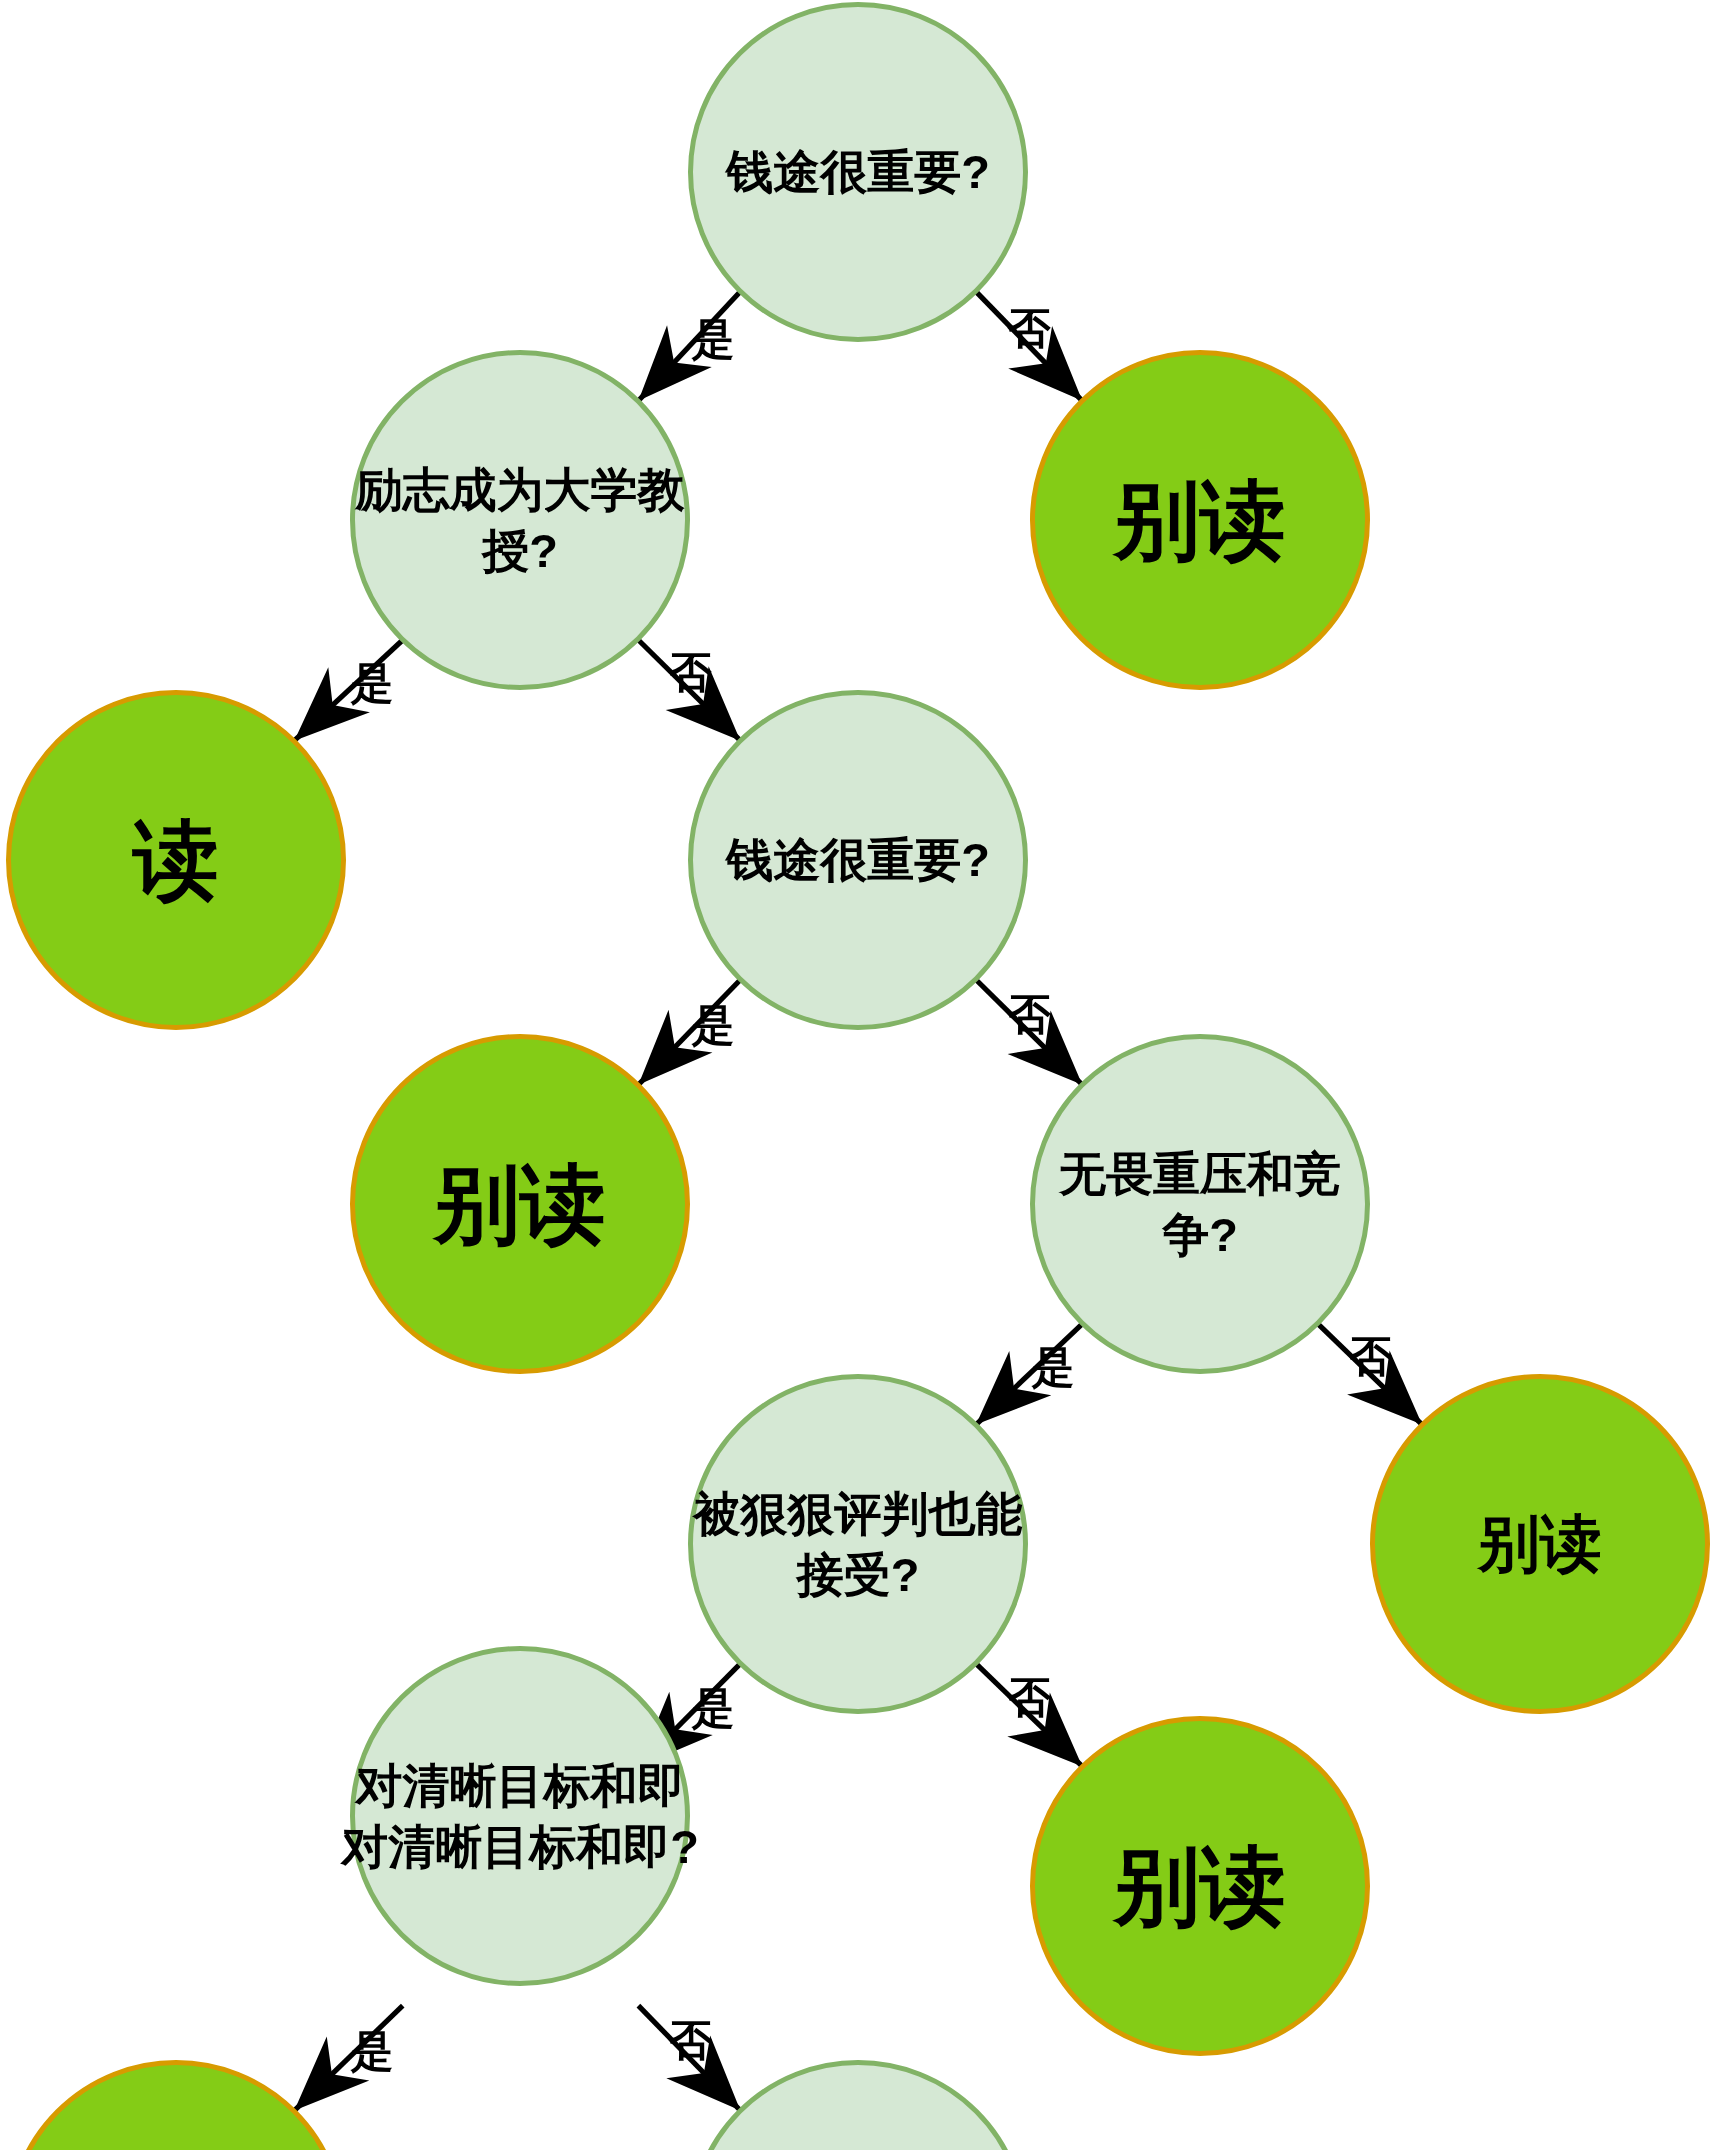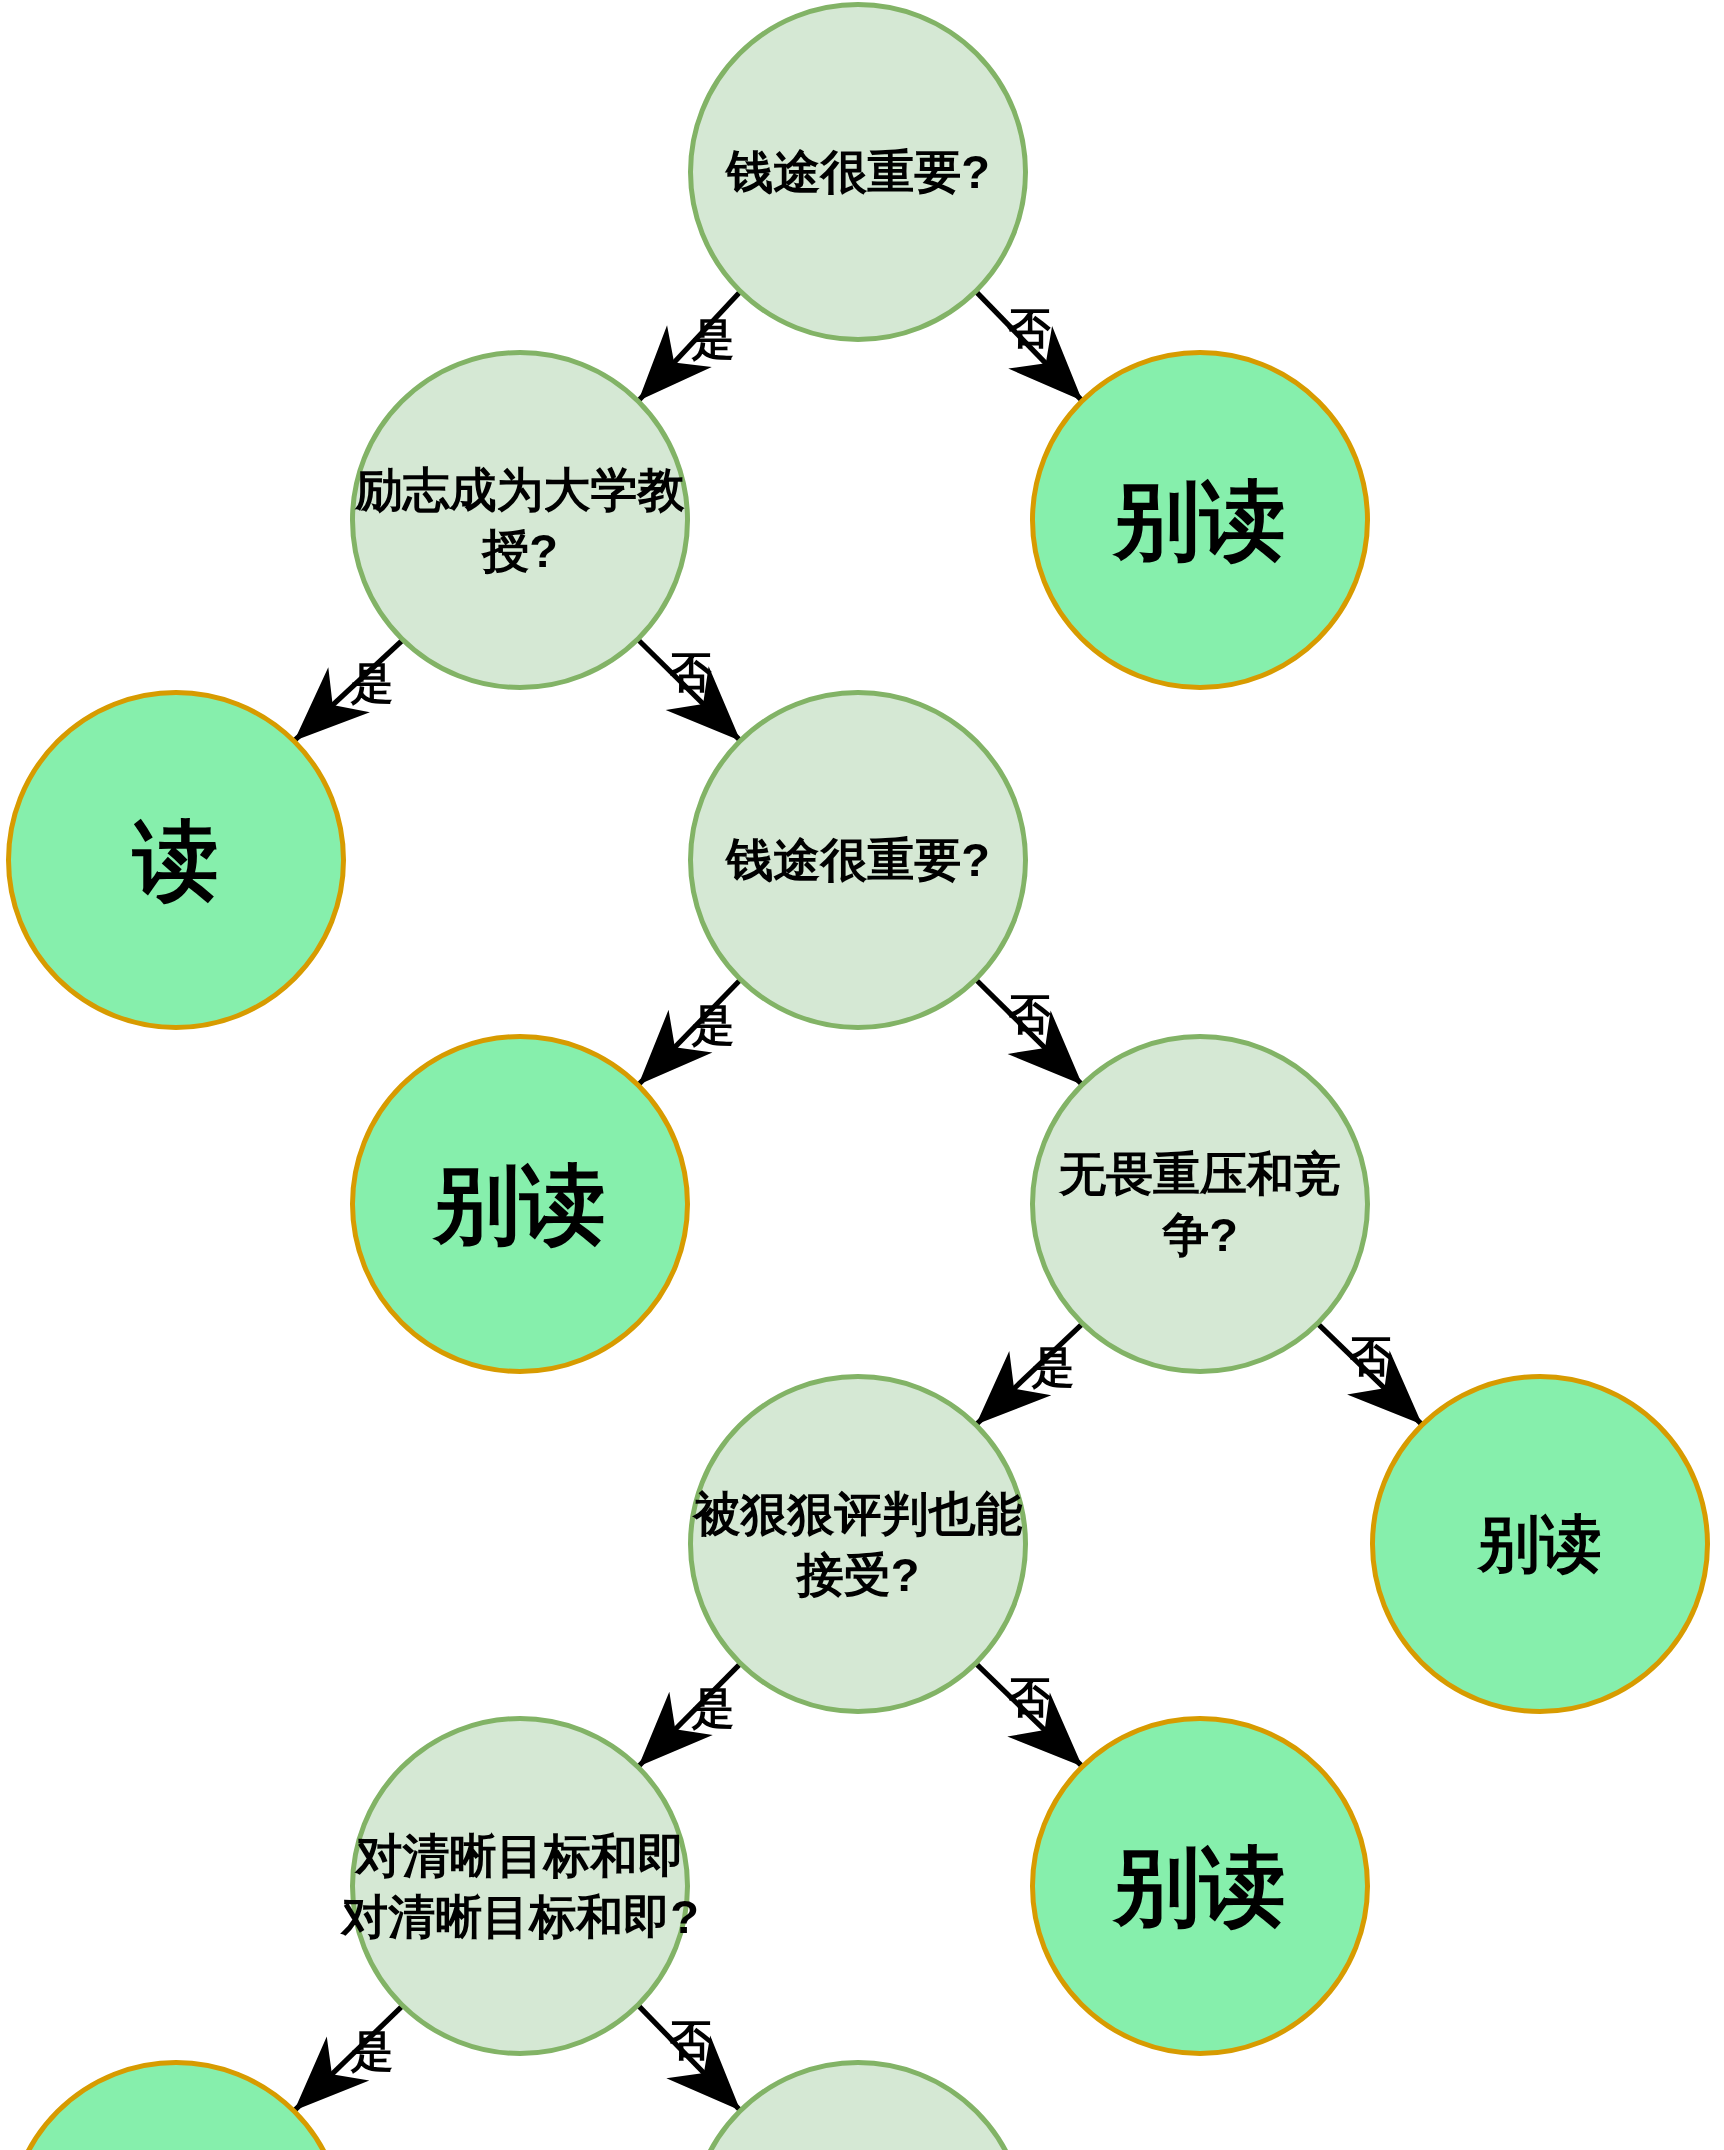--- a/index.html
+++ b/index.html
@@ -8,21 +8,21 @@
   #edges-svg{position:absolute;left:0;top:0;width:1725px;height:2757px;}
   .edge{stroke:#000000;stroke-width:12;}
   .arrowhead{fill:#000000;}
   .node{
     position:absolute;width:340px;height:340px;border-radius:50%;
     transform:translate(-50%,-50%);
     display:flex;align-items:center;justify-content:center;
     text-align:center;font-weight:bold;color:#000000;box-sizing:border-box;
   }
   .question{background:#d5e8d4;border:5.6px solid #82b366;font-size:47px;line-height:1.3;}
-  .answer{background:#86efac;border:5.6px solid #d79b00;font-size:86px;line-height:1.15;justify-content:center;}
+  .answer{background:#84cc16;border:5.6px solid #d79b00;font-size:86px;line-height:1.15;justify-content:center;}
   .answer.small{font-size:62px;}
   .ln{display:block;white-space:nowrap;}
   .edge-label{
     position:absolute;transform:translate(-50%,-50%);
     font-size:43px;font-weight:bold;color:#000000;white-space:nowrap;
   }
 </style>
 </head>
 <body>
 
@@ -91,21 +91,21 @@
     <div>
         <span class="ln">被狠狠评判也能</span>
         <span class="ln">接受?</span>
       </div>
   </div>
   <div class="node answer small" style="left:1540px;top:1544px">
     <div>
         <span class="ln">别读</span>
       </div>
   </div>
-  <div class="node question" style="left:520px;top:1886px">
+  <div class="node question" style="left:520px;top:1816px">
     <div>
         <span class="ln">对清晰目标和即</span>
         <span class="ln">对清晰目标和即?</span>
       </div>
   </div>
   <div class="node answer" style="left:1200px;top:1886px">
     <div>
         <span class="ln">别读</span>
       </div>
   </div>

